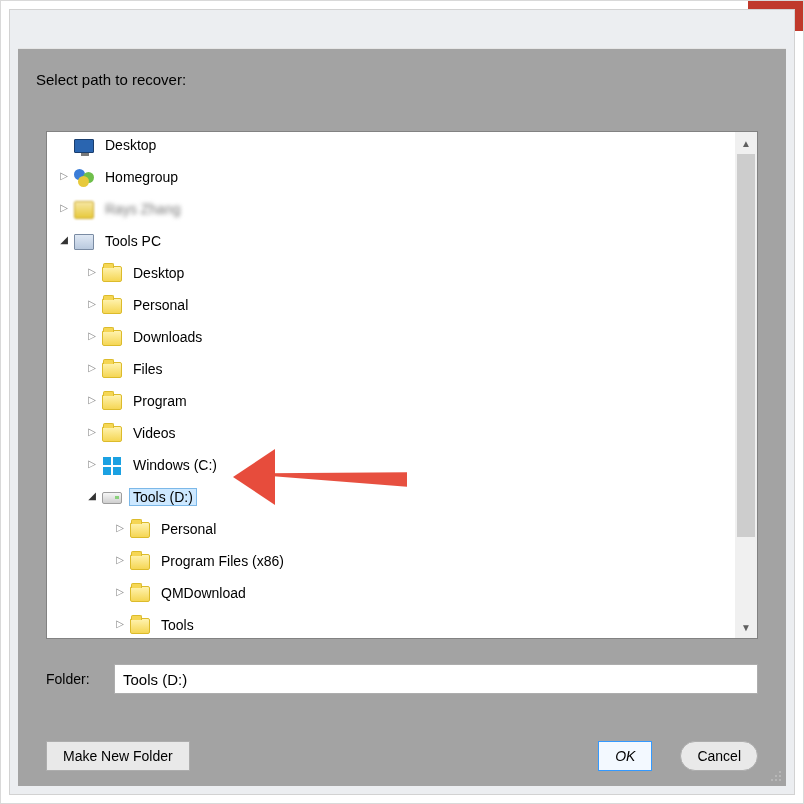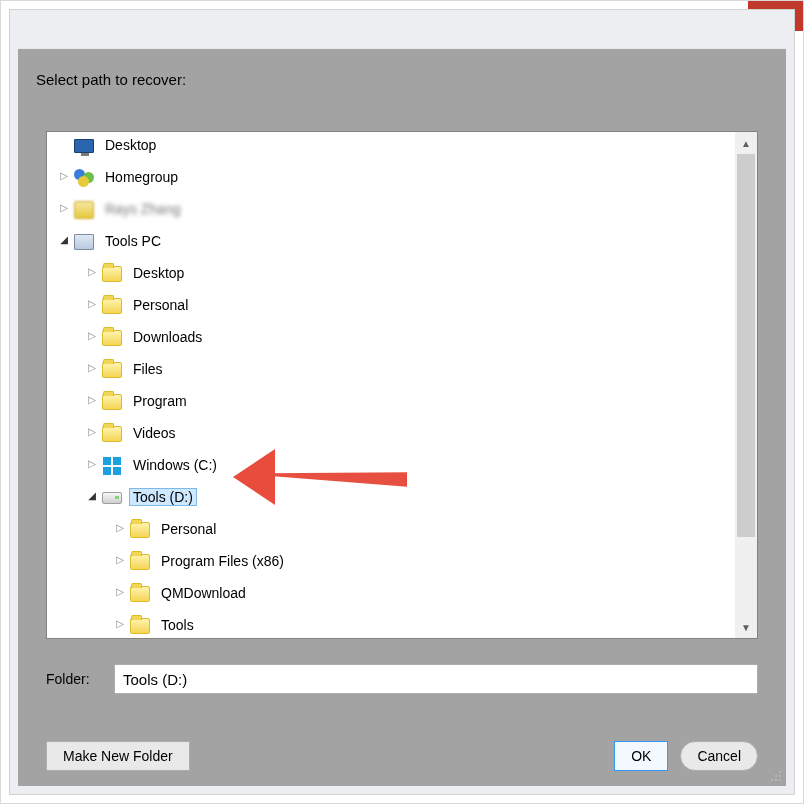--- a/index.html
+++ b/index.html
@@ -39,23 +39,23 @@
   .label { padding:1px 4px; }
   .label.selected { background:#cde8ff; border:1px solid #7cb8e8; padding:0 3px; }
   .arrow-annot { position:absolute; left:220px; top:333px; pointer-events:none; }
   .arrow-body { width:140px; height:24px; background:#e74c3c; transform:skewY(2deg); clip-path:polygon(100% 20%, 100% 80%, 0 55%, 0 45%); opacity:0.98; }
   .arrow-head { position:absolute; left:-34px; top:-16px; width:0; height:0; border-top:28px solid transparent; border-bottom:28px solid transparent; border-right:42px solid #e74c3c; }
   .folder-row { position:absolute; left:28px; right:28px; top:614px; height:32px; display:flex; align-items:center; }
   .folder-lbl { width:68px; font-size:14px; }
   .folder-input { flex:1; height:30px; border:1px solid #adadad; background:#fff; padding:0 8px; font-size:15px; font-family:inherit; }
   .btn-row { position:absolute; left:28px; right:28px; bottom:14px; height:32px; display:flex; align-items:center; }
   .btn { height:30px; border:1px solid #adadad; background:#e9e9e9; padding:0 16px; font-size:14px; font-family:inherit; cursor:pointer; }
-  .btn.primary { border:1px solid #3399ff; background:#f3f9ff; }
+  .btn.primary { border:1px solid #3399ff; background:#f3f9ff;font-style:italic; }
   .spacer { flex:1; }
-  .btn + .btn { margin-left:12px;border-radius:15px; }
+  .btn + .btn { margin-left:28px;border-radius:15px; }
   .grip { position:absolute; right:4px; bottom:4px; width:12px; height:12px; background:
     radial-gradient(circle at 10px 10px,#b7b7b7 1px,transparent 1.2px),
     radial-gradient(circle at 6px 10px,#b7b7b7 1px,transparent 1.2px),
     radial-gradient(circle at 10px 6px,#b7b7b7 1px,transparent 1.2px),
     radial-gradient(circle at 2px 10px,#b7b7b7 1px,transparent 1.2px),
     radial-gradient(circle at 6px 6px,#b7b7b7 1px,transparent 1.2px),
     radial-gradient(circle at 10px 2px,#b7b7b7 1px,transparent 1.2px); }
   .blur-text { filter: blur(2.2px); color:#767676; }
 </style>
 </head>

